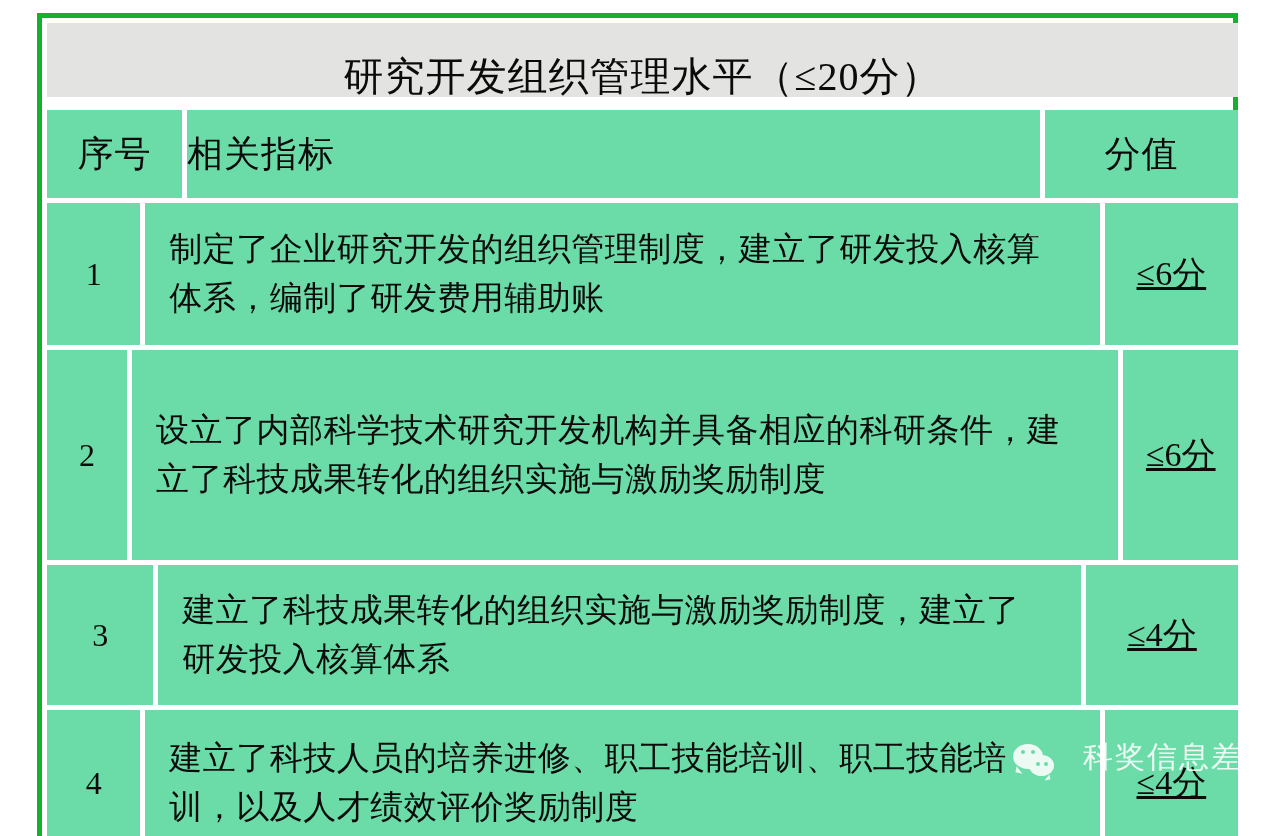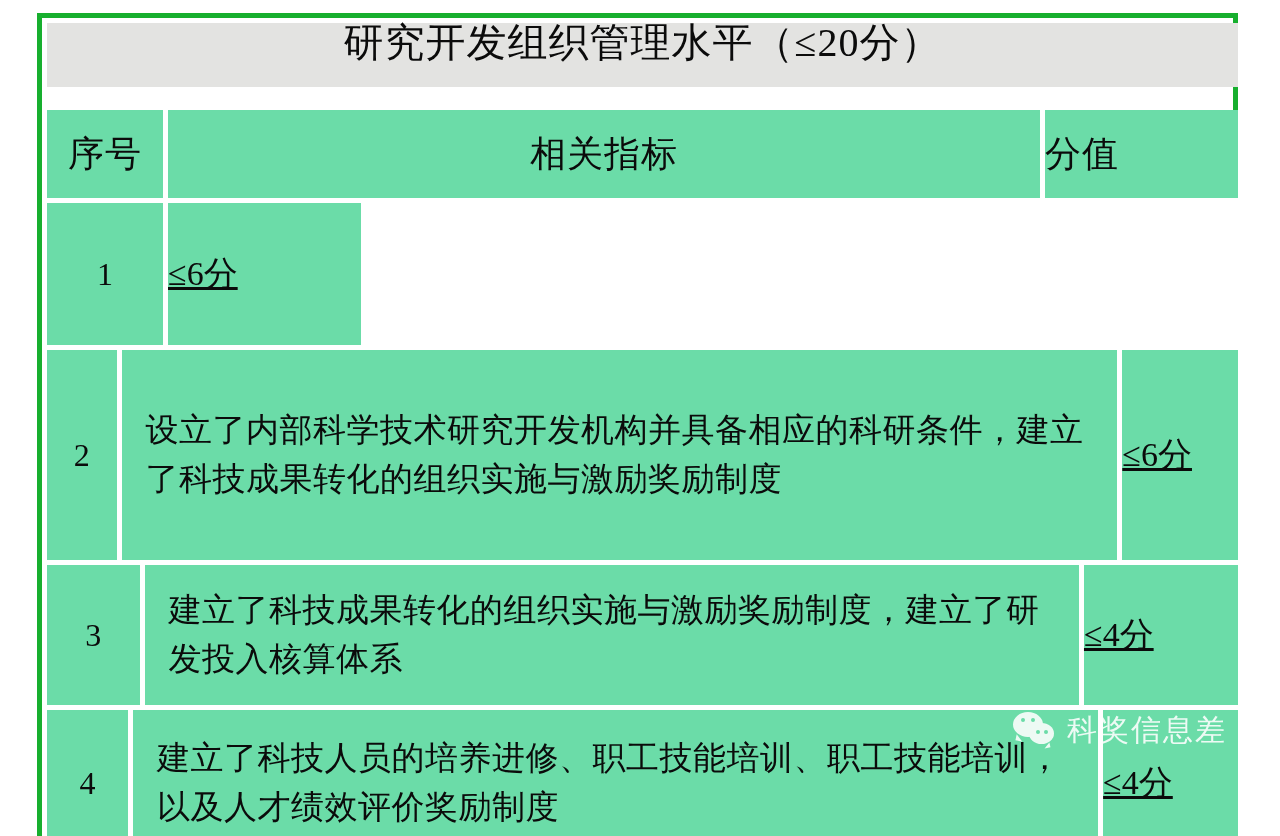--- a/index.html
+++ b/index.html
@@ -27,24 +27,24 @@
     border-bottom: none;
     background: #ffffff;
   }
 
   
   #title-row {
     position: absolute;
     left: 5px;
     top: 5px;
     width: 1191px;
-    height: 64px;
+    height: 74px;
     background: #E3E3E1;
     display: flex;
-    align-items: flex-start;
+    align-items: flex-end;
     justify-content: center;
   }
   #title-row .title-text {
     font-size: 40px;
     color: #0b0b0b;
     letter-spacing: 1px;
     line-height: 1;
     white-space: nowrap;
   }
 
@@ -62,23 +62,23 @@
     background: #ffffff;
   }
   .cell {
     background: #6BDCA8;
     box-sizing: border-box;
     display: flex;
     align-items: center;
     color: #0b0b0b;
     position: relative;
   }
-  .c-index  { width: 116px;  justify-content: center; text-align: right; }
+  .c-index  { width: 135px;  justify-content: center; text-align: right; }
   .c-body   { flex: 1 1 auto; justify-content: flex-start; }
-  .c-score  { width: 193px;  justify-content: flex-start; }
+  .c-score  { width: 193px;  justify-content: center; }
 
   
   .cell + .cell { margin-left: 5px; }
   .row + .row   { margin-top: 5px; }
 
   
   #header-row .cell { height: 88px; }
   #header-row .hdr-text {
     font-size: 36px;
     line-height: 1;
@@ -100,24 +100,24 @@
   }
   #row-1 .cell { height: 142px; }
   #row-2 .cell { height: 210px; }
   #row-3 .cell { height: 140px; }
   #row-4 .cell { height: 146px; }
 
   
   #watermark {
     position: absolute;
     left: 1013px;
-    top: 710px;
-    display: flex;
-    align-items: center;
-    gap: 8px;
+    top: 742px;
+    display: flex;
+    align-items: flex-start;
+    gap: 24px;
     opacity: 0.88;
     pointer-events: none;
     z-index: 5;
   }
   #watermark .wm-logo {
     width: 46px;
     height: 40px;
     position: relative;
     flex: 0 0 auto;
   }
@@ -181,31 +181,34 @@
   <div id="title-row">
     <div class="title-text">研究开发组织管理水平（≤20分）</div>
   </div>
 
   <div id="grid">
 
     <div class="row" id="header-row">
       <div class="cell c-index">
         <span class="hdr-text">序号</span>
       </div>
-      <div class="cell c-body" style="justify-content:center">
+      <div class="cell c-body" style="">
         <span class="hdr-text">相关指标</span>
       </div>
       <div class="cell c-score">
         <span class="hdr-text">分值</span>
       </div>
     </div>
 
     <div class="row body-row" id="row-1">
       <div class="cell c-index">
         <span class="idx-text">1</span>
+      </div>
+      <div class="cell c-body">
+        <span class="desc-text">制定了企业研究开发的组织管理制度，建立了研发投入核算体系，编制了研发费用辅助账</span>
       </div>
       <div class="cell c-score">
         <span class="score-text">≤6分</span>
       </div>
     </div>
 
     <div class="row body-row" id="row-2">
       <div class="cell c-index">
         <span class="idx-text">2</span>
       </div>

